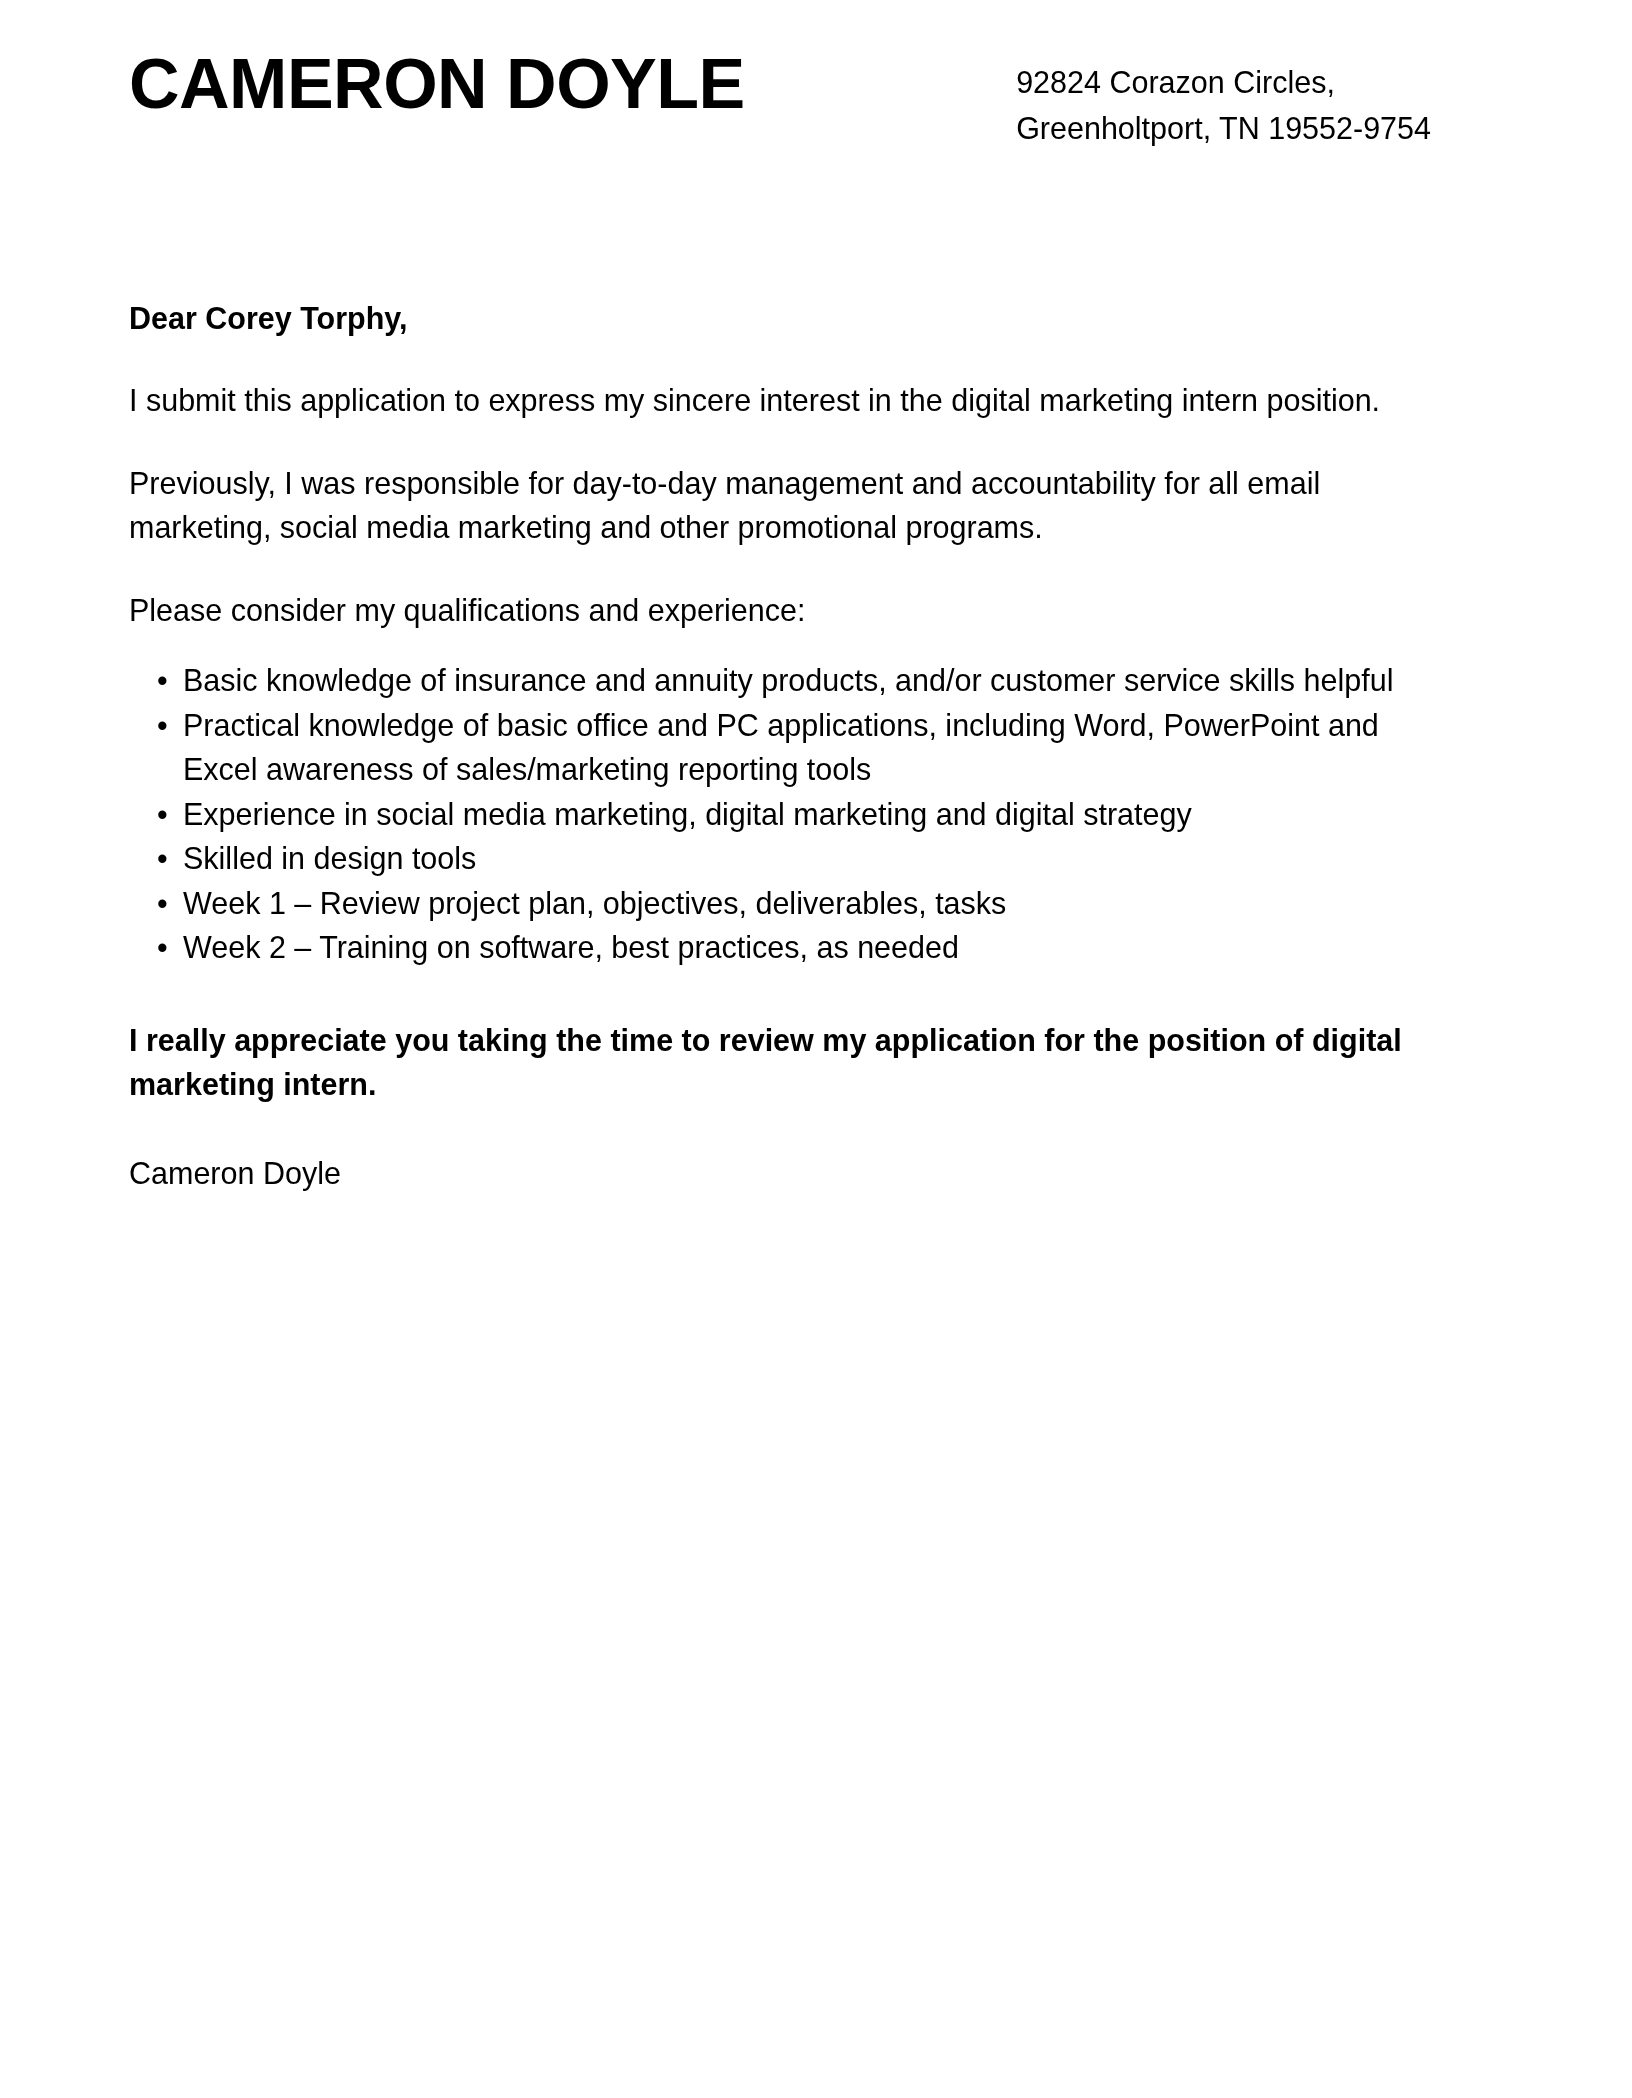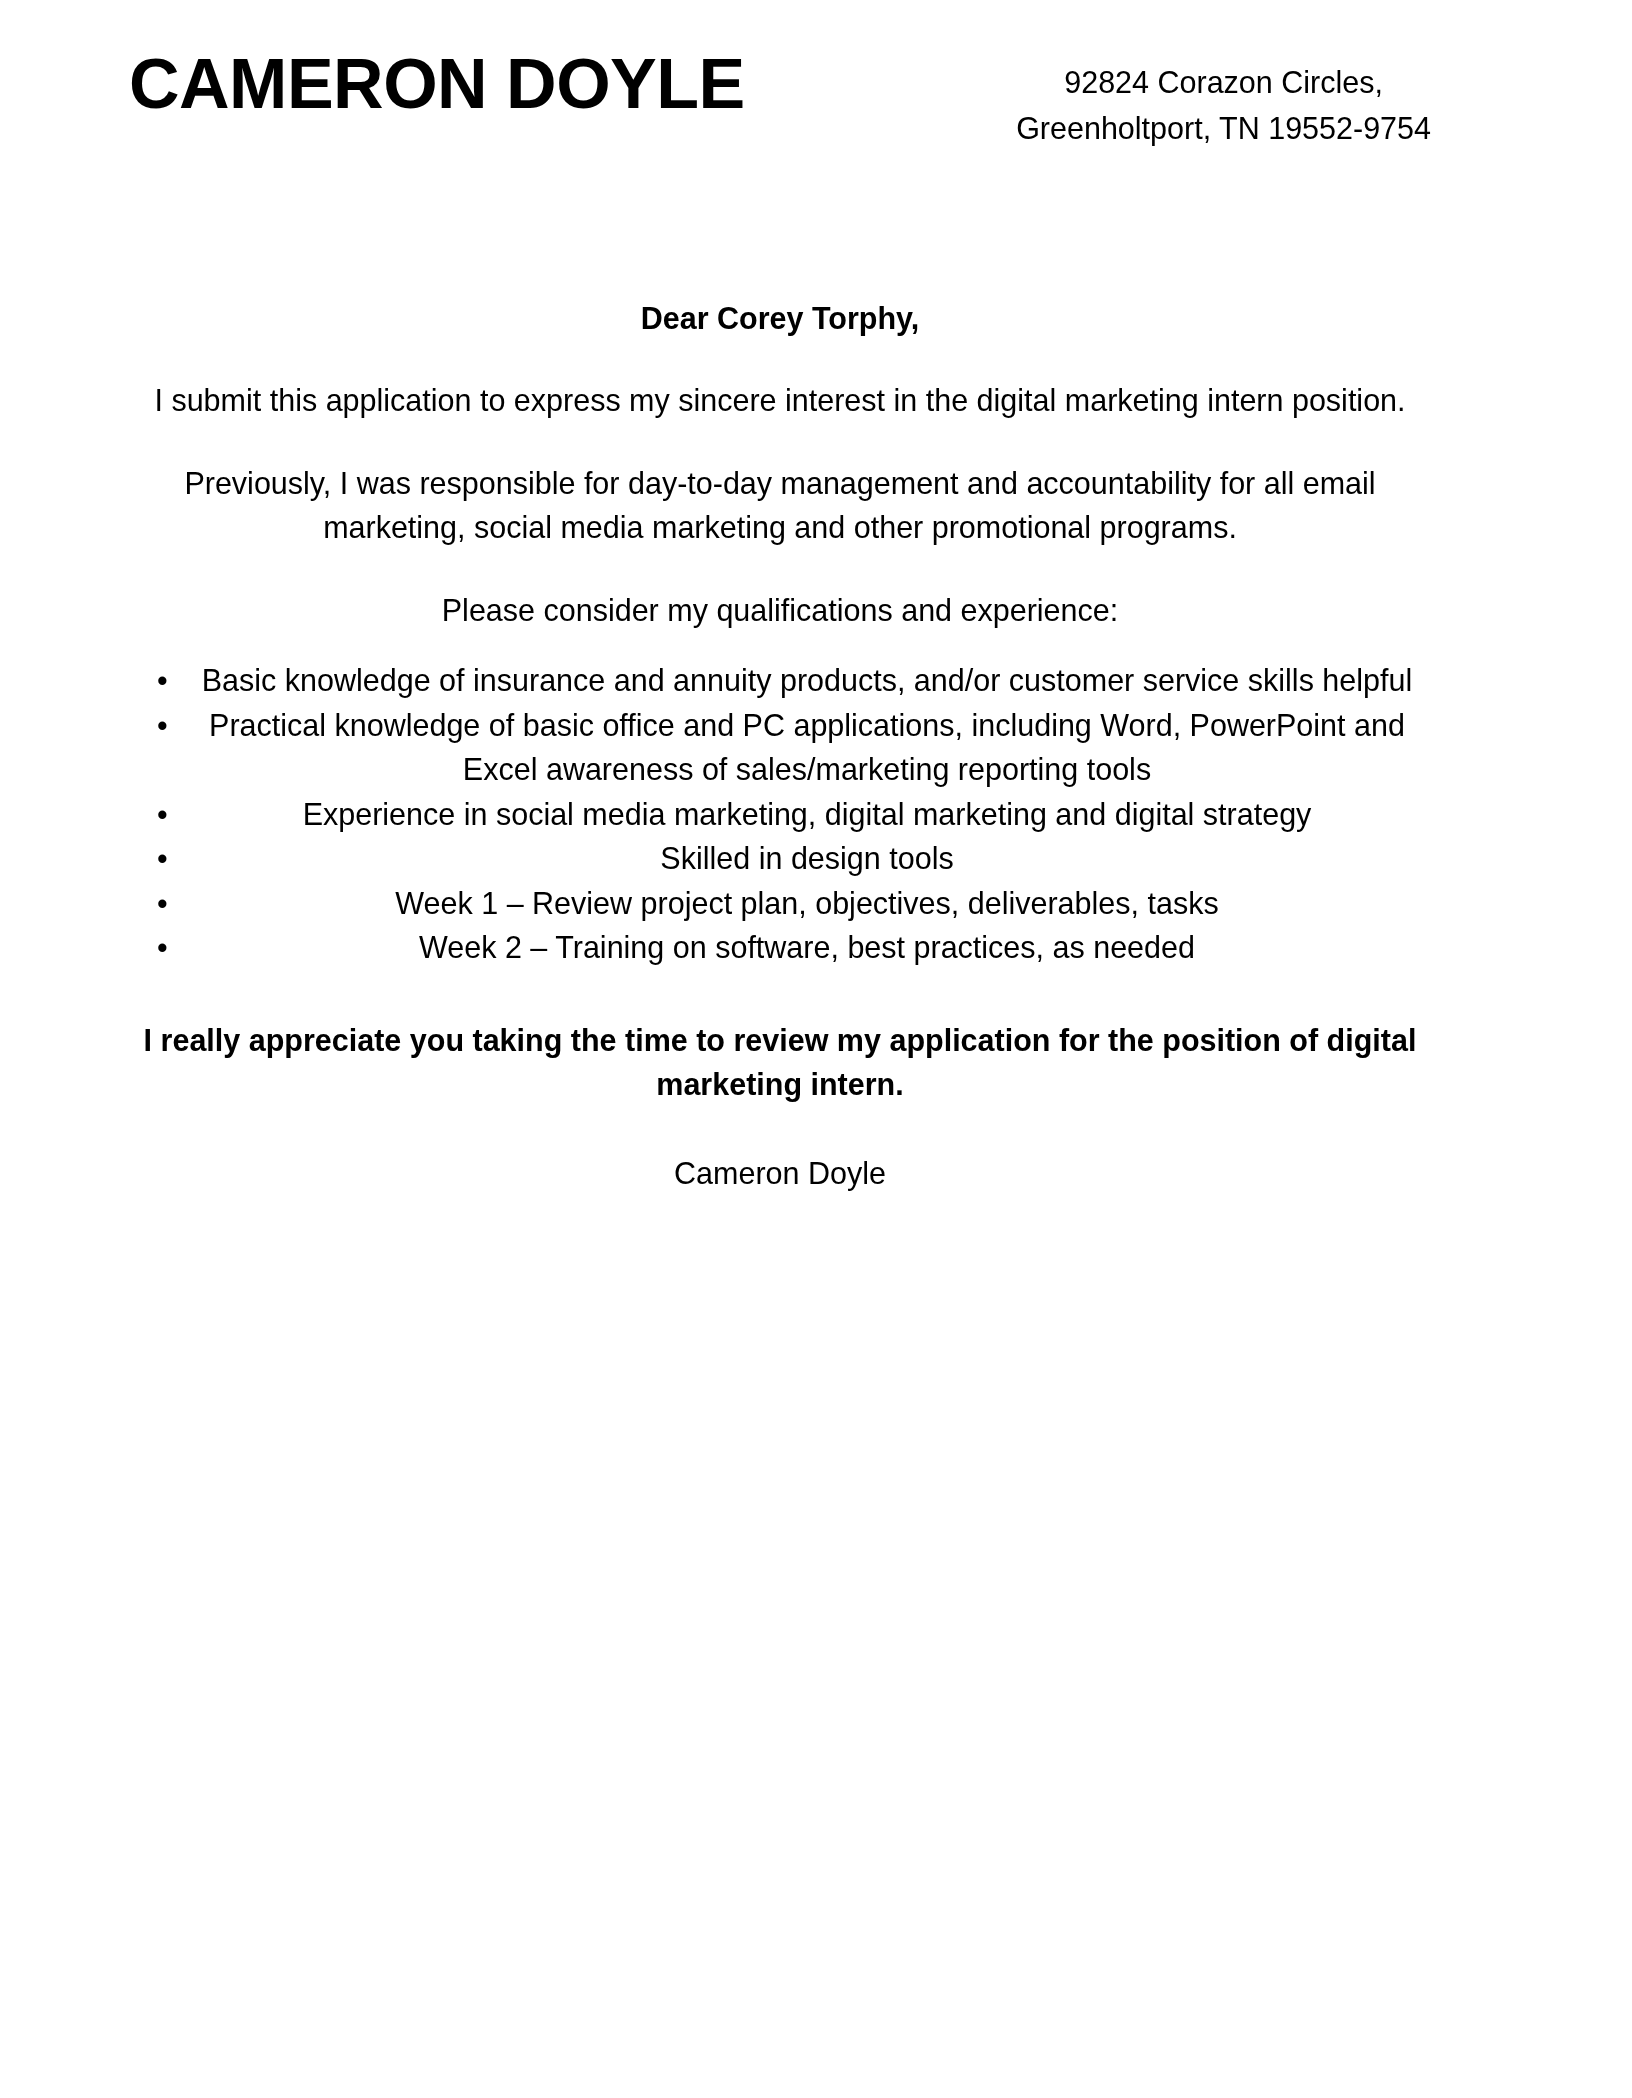--- a/index.html
+++ b/index.html
@@ -38,37 +38,36 @@
   .name-heading {
     font-size: 70px;
     line-height: 1.04;
     font-weight: 700;
     letter-spacing: -0.5px;
     white-space: nowrap;
     margin: 0;
     padding: 0;
   }
   .contact-block {
-    text-align: center;
+    text-align: left;
     font-size: 30.5px;
     line-height: 1.5;
     font-weight: 400;
     padding-top: 12px;
     white-space: nowrap;
   }
   .contact-line {
     display: block;
   }
 
   
   .letter-body {
     margin-top: 144px;
     font-size: 30.5px;
     line-height: 1.46;
-    text-align: center;
   }
   .salutation {
     font-weight: 700;
     margin: 0 0 38px 0;
   }
   .para {
     margin: 0 0 38px 0;
     font-weight: 400;
   }
   .para.lead-in {

